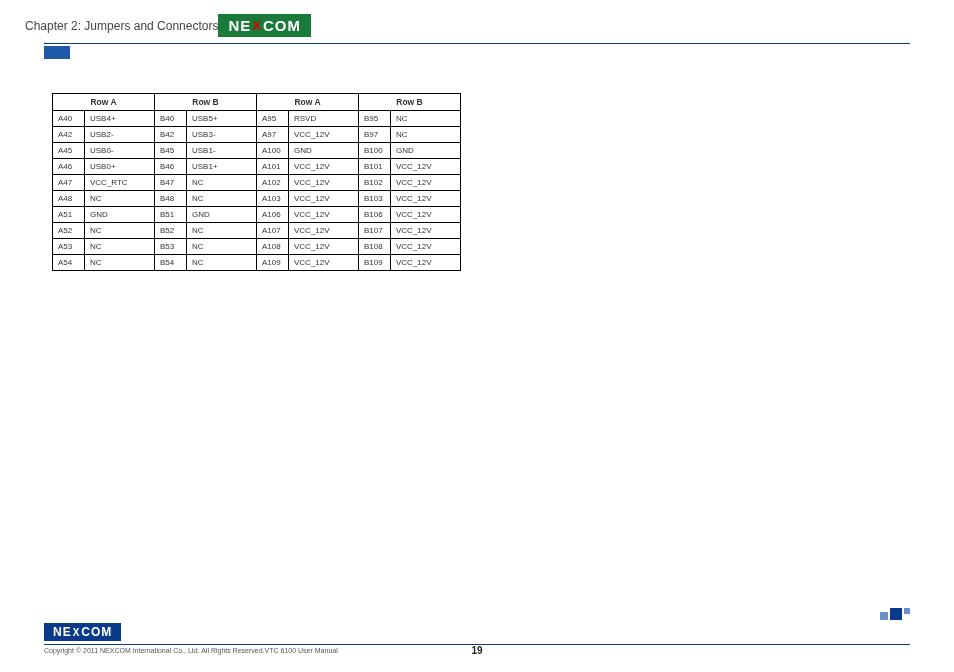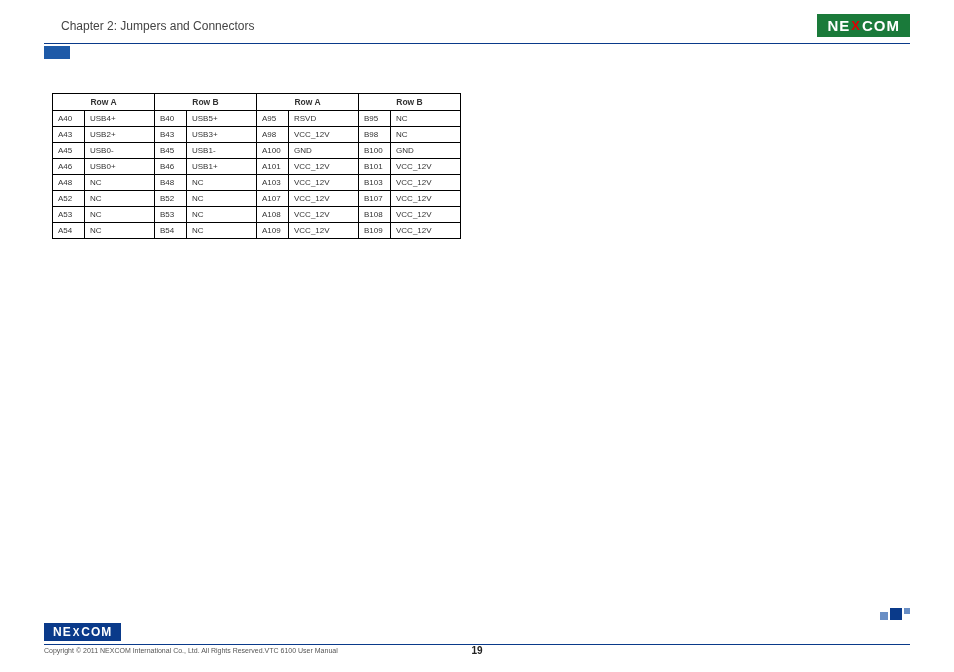--- a/index.html
+++ b/index.html
@@ -6,23 +6,23 @@
   body {
     font-family: Arial, Helvetica, sans-serif;
     background: #fff;
     width: 954px;
     height: 672px;
     position: relative;
     color: #333;
   }
   .header {
     display: flex;
-    justify-content: space-between;
-    align-items: center;
-    padding: 14px 44px 6px 61px;
+    justify-content: flex-start;
+    align-items: center;
+    padding: 14px 44px 6px 25px;
   }
   .chapter {
     font-size: 12px;
     color: #444;
     font-weight: 400;
   }
   .logo-top {
     background: #1a7a3a;
     color: #fff;
     font-weight: bold;
@@ -154,27 +154,27 @@
           <td>A40</td>
           <td>USB4+</td>
           <td>B40</td>
           <td>USB5+</td>
           <td>A95</td>
           <td>RSVD</td>
           <td>B95</td>
           <td>NC</td>
         </tr>
         <tr>
-          <td>A43</td>
-          <td>USB2+</td>
-          <td>B43</td>
-          <td>USB3+</td>
-          <td>A98</td>
-          <td>VCC_12V</td>
-          <td>B98</td>
+          <td>A42</td>
+          <td>USB2-</td>
+          <td>B42</td>
+          <td>USB3-</td>
+          <td>A97</td>
+          <td>VCC_12V</td>
+          <td>B97</td>
           <td>NC</td>
         </tr>
         <tr>
           <td>A45</td>
           <td>USB0-</td>
           <td>B45</td>
           <td>USB1-</td>
           <td>A100</td>
           <td>GND</td>
           <td>B100</td>
@@ -184,27 +184,47 @@
           <td>A46</td>
           <td>USB0+</td>
           <td>B46</td>
           <td>USB1+</td>
           <td>A101</td>
           <td>VCC_12V</td>
           <td>B101</td>
           <td>VCC_12V</td>
         </tr>
         <tr>
+          <td>A47</td>
+          <td>VCC_RTC</td>
+          <td>B47</td>
+          <td>NC</td>
+          <td>A102</td>
+          <td>VCC_12V</td>
+          <td>B102</td>
+          <td>VCC_12V</td>
+        </tr>
+        <tr>
           <td>A48</td>
           <td>NC</td>
           <td>B48</td>
           <td>NC</td>
           <td>A103</td>
           <td>VCC_12V</td>
           <td>B103</td>
+          <td>VCC_12V</td>
+        </tr>
+        <tr>
+          <td>A51</td>
+          <td>GND</td>
+          <td>B51</td>
+          <td>GND</td>
+          <td>A106</td>
+          <td>VCC_12V</td>
+          <td>B106</td>
           <td>VCC_12V</td>
         </tr>
         <tr>
           <td>A52</td>
           <td>NC</td>
           <td>B52</td>
           <td>NC</td>
           <td>A107</td>
           <td>VCC_12V</td>
           <td>B107</td>

